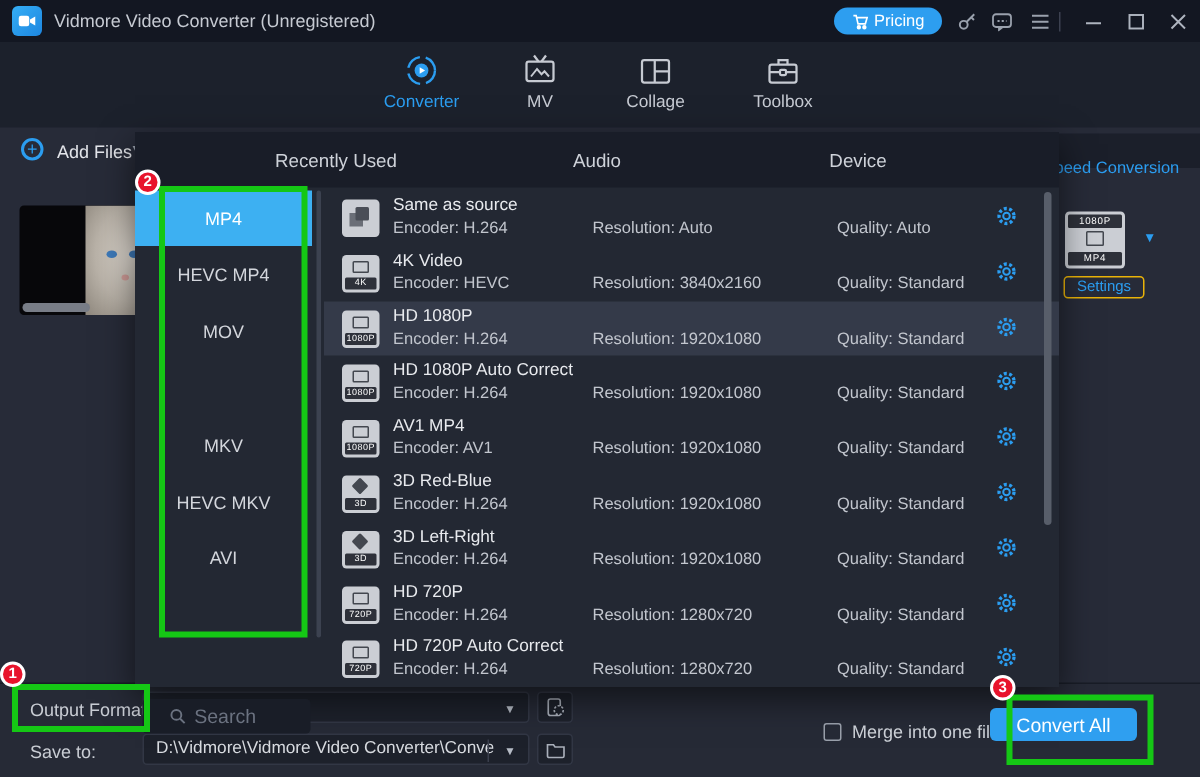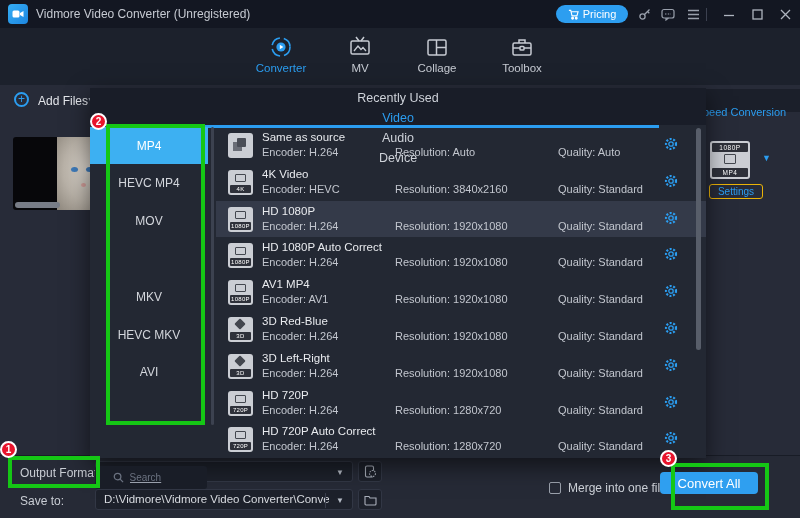--- a/index.html
+++ b/index.html
@@ -45,34 +45,34 @@
   .fmt-file .fbadge { position:absolute; left:2px; width:36px; height:9px; background:#2e313a; border-radius:1px;
                       color:#fff; font-size:6.5px; line-height:9px; text-align:center; letter-spacing:.5px; }
   .fmt-file .fglyph { position:absolute; left:14px; top:13px; width:12px; height:10px; border:1.5px solid #43474f; border-radius:1px; }
   .fmt-caret { position:absolute; left:762px; top:153px; font-size:9px; color:#2b9df0; cursor:pointer; }
   .settings-btn { position:absolute; left:709px; top:184px; width:54px; height:15px; border:1px solid #eab308; border-radius:3px;
                   color:#2b9df0; font-size:10px; display:flex; align-items:center; justify-content:center; cursor:pointer; }
 
   
   .panel { position:absolute; left:90px; top:88px; width:616px; height:370px; background:#232833;
            box-shadow:0 8px 22px rgba(0,0,0,.55); z-index:5; }
-  .ptabs { position:absolute; left:0; top:0; width:616px; height:37px; background:#191d28; display:flex; padding:0 47px;flex-direction:column; }
+  .ptabs { position:absolute; left:0; top:0; width:616px; height:37px; background:#191d28; display:flex; padding:0 47px; }
   .ptab { flex:1; display:flex; align-items:center; justify-content:center; font-size:12.5px; color:#ced2d9; cursor:pointer;
           border-bottom:3px solid transparent; padding-top:3px; }
   .ptab.active { color:#2b9df0; border-bottom-color:#2b9df0; }
 
   .sidebar { position:absolute; left:0; top:37px; width:126px; height:333px; }
   .sideitem { position:absolute; left:0; width:118px; height:37px; display:flex; align-items:center; justify-content:center;
               font-size:12px; color:#d3d6dc; cursor:pointer; }
   .sideitem.selected { background:#3db0f2; color:#fff; }
   .side-sb { position:absolute; left:121px; top:2px; width:3px; height:298px; background:#3c4250; border-radius:2px; }
   .searchbox { position:absolute; left:5px; top:341px; width:112px; height:23px; background:#191d27; border-radius:3px;
                display:flex; align-items:center; justify-content:center; gap:6px; }
-  .searchbox input { width:60px; border:none; background:transparent; color:#9aa0ac; font-size:10px; outline:none;
-                     font-family:"Liberation Sans", sans-serif;text-decoration:underline; }
+  .searchbox input { width:60px; border:none; background:transparent; color:#9aa0ac; font-size:13px; outline:none;
+                     font-family:"Liberation Sans", sans-serif; }
   .searchbox input::placeholder { color:#6b7280; }
 
   .list { position:absolute; left:126px; top:37px; width:490px; height:333px; }
   .row { position:absolute; left:0; width:483px; height:36.8px; cursor:pointer; }
   .row.hl { background:#343a49; width:490px; }
   .ficon { position:absolute; left:12px; top:6px; width:25px; height:25px; background:#cbced4; border-radius:3px; }
   .ficon .glyph { position:absolute; left:7px; top:4px; width:11px; height:8px; border:1.5px solid #43474f; border-radius:1px; }
   .ficon.copy .glyph { left:9px; top:5px; width:9px; height:9px; border:none; background:#4a4e57; }
   .ficon.copy .glyph2 { position:absolute; left:5px; top:9px; width:9px; height:9px; background:#6a6e77; }
   .ficon.cube .glyph { left:8px; top:3px; width:8px; height:8px; border:none; background:#43474f; transform:rotate(45deg); border-radius:1px; }
@@ -227,21 +227,20 @@
     <div class="fbadge" style="top:2px">1080P</div>
     <div class="fglyph"></div>
     <div class="fbadge" style="bottom:2px">MP4</div>
   </div>
   <div class="fmt-caret">▼</div>
   <div class="settings-btn">Settings</div>
 
   <div class="panel">
     <div class="ptabs">
       <div class="ptab">Recently Used</div>
-      <div class="ptab active">Video</div>
       <div class="ptab">Audio</div>
       <div class="ptab">Device</div>
     </div>
 
     <div class="sidebar">
       <div class="sideitem selected" style="top:2px">MP4</div>
       <div class="sideitem" style="top:39.8px">HEVC MP4</div>
       <div class="sideitem" style="top:77.6px">MOV</div>
       <div class="sideitem" style="top:153.2px">MKV</div>
       <div class="sideitem" style="top:191px">HEVC MKV</div>

